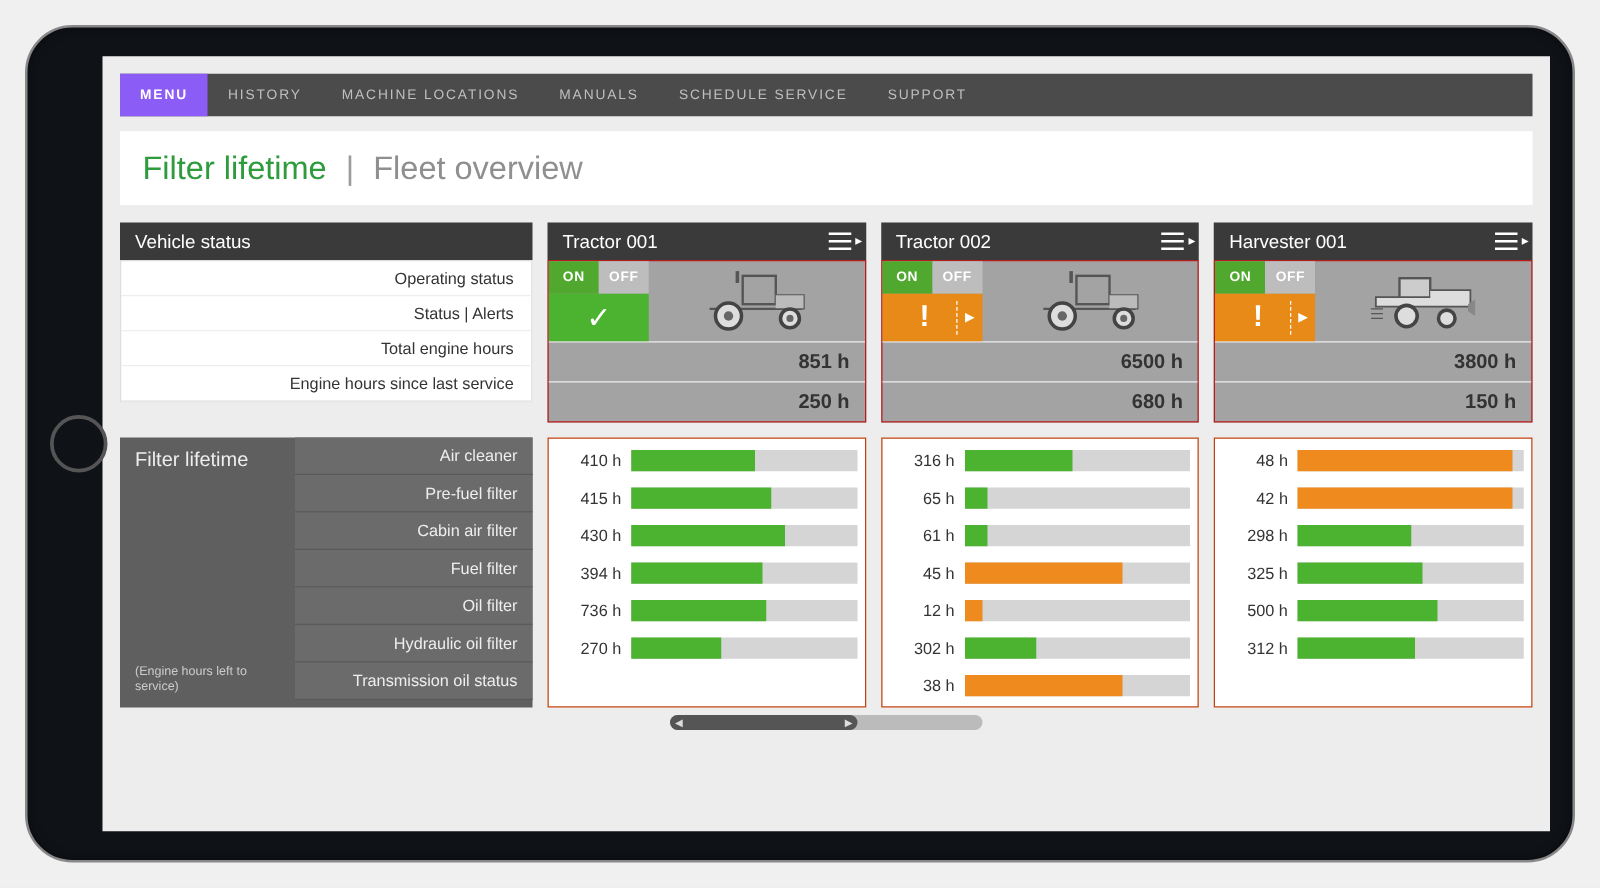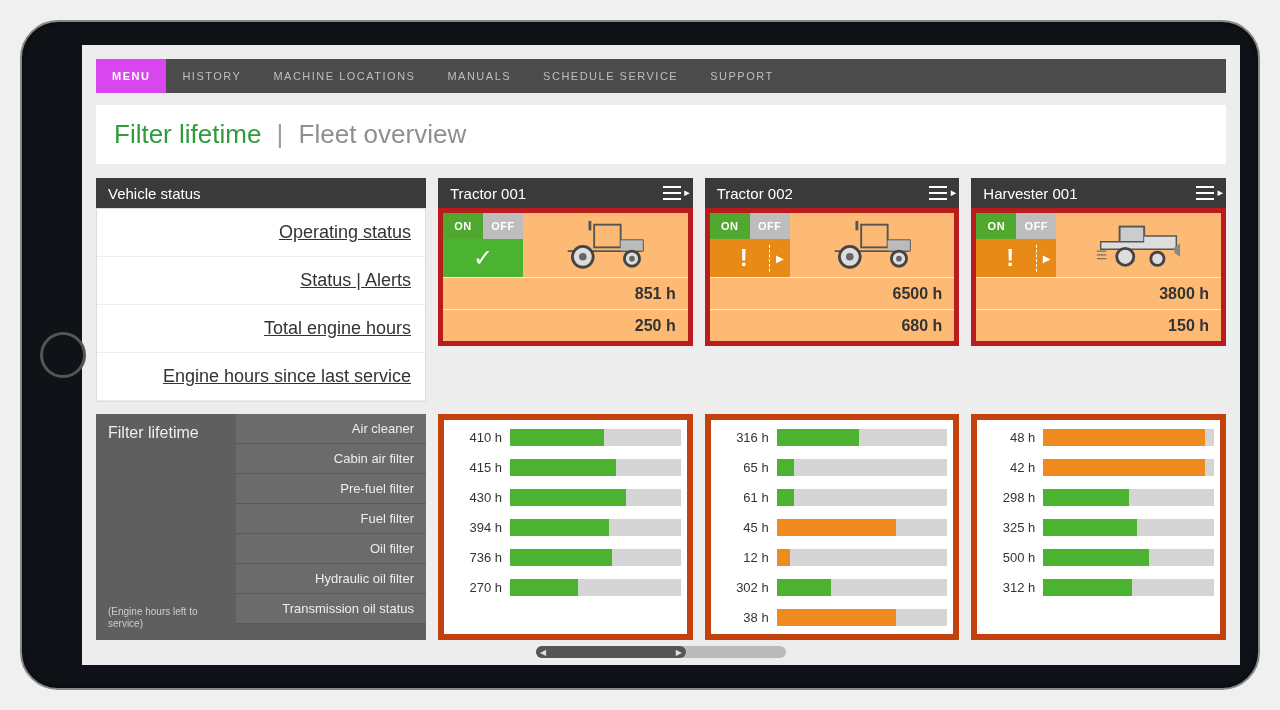--- a/index.html
+++ b/index.html
@@ -51,21 +51,21 @@
   .navbar div {
     color: #bfbfbf;
     font-size: 11px;
     letter-spacing: 1.5px;
     padding: 0 16px;
     display: flex;
     align-items: center;
     cursor: pointer;
   }
   .navbar .active {
-    background: #d946ef;
+    background: #8b5cf6;
     color: #fff;
     font-weight: 600;
   }
   .title-bar {
     background: #fff;
     margin-top: 12px;
     padding: 14px 18px;
     font-size: 26px;
     font-weight: 300;
     color: #2e9c3d;
@@ -99,33 +99,32 @@
   .menu-icon::after{
     content:"▸"; position:absolute; right:-9px; top:0px; color:#fff; font-size:11px;
   }
   .status-rows {
     background: #fff;
     border: 1px solid #ddd;
   }
   .status-rows div {
     text-align: right;
     padding: 7px 14px;
-    font-size: 18px;
+    font-size: 13px;
     color: #333;
     border-bottom: 1px solid #eee;
     font-weight:300;
-    height:48px;
+    height:28px;
     display:flex;
     align-items:center;
     justify-content:flex-end;
-    text-decoration:underline;
   }
   .veh-body {
-    background: #fdba74;
-    border: 5px solid #b91c1c;
+    background: #a3a3a3;
+    border: 1px solid #b91c1c;
   }
   .veh-top {
     display:flex;
     height:64px;
   }
   .toggle-alert {
     width: 80px;
     display:flex;
     flex-direction:column;
   }
@@ -175,21 +174,21 @@
     display:flex; flex-direction:column; justify-content:space-between;
   }
   .filter-title small { font-size:10px; color:#ccc; line-height:1.2; }
   .filter-names { flex:1; }
   .filter-names div {
     background:#6b6b6b; color:#eee; text-align:right;
     padding: 0 12px; font-size:13px; font-weight:300;
     border-bottom:1px solid #5a5a5a;
     height:30px; display:flex; align-items:center; justify-content:flex-end;
   }
-  .filter-col { flex:1; background:#fff; border:6px solid #c2410c; padding:2px 6px; }
+  .filter-col { flex:1; background:#fff; border:1px solid #c2410c; padding:2px 6px; }
   .frow {
     display:flex; align-items:center; gap:8px;
     height:30px;
   }
   .fval { width:52px; text-align:right; font-size:13px; color:#333; font-weight:300; white-space:nowrap;}
   .bar {
     flex:1; height:17px; background:#d5d5d5; position:relative;
   }
   .bar .fill { position:absolute; left:0; top:0; bottom:0; }
   .fill.g { background:#4bb330; }
@@ -332,22 +331,22 @@
     </div>
 
     <div class="filter-block">
       <div class="filter-left">
         <div class="filter-title">
           <span>Filter lifetime</span>
           <small>(Engine hours left to service)</small>
         </div>
         <div class="filter-names" id="filter-names">
             <div>Air cleaner</div>
+            <div>Pre-fuel filter</div>
             <div>Cabin air filter</div>
-            <div>Pre-fuel filter</div>
             <div>Fuel filter</div>
             <div>Oil filter</div>
             <div>Hydraulic oil filter</div>
             <div>Transmission oil status</div>
           </div>
       </div>
       <div class="filter-col" id="fc-0">
           <div class="frow">
             <div class="fval">410 h</div>
             <div class="bar">

